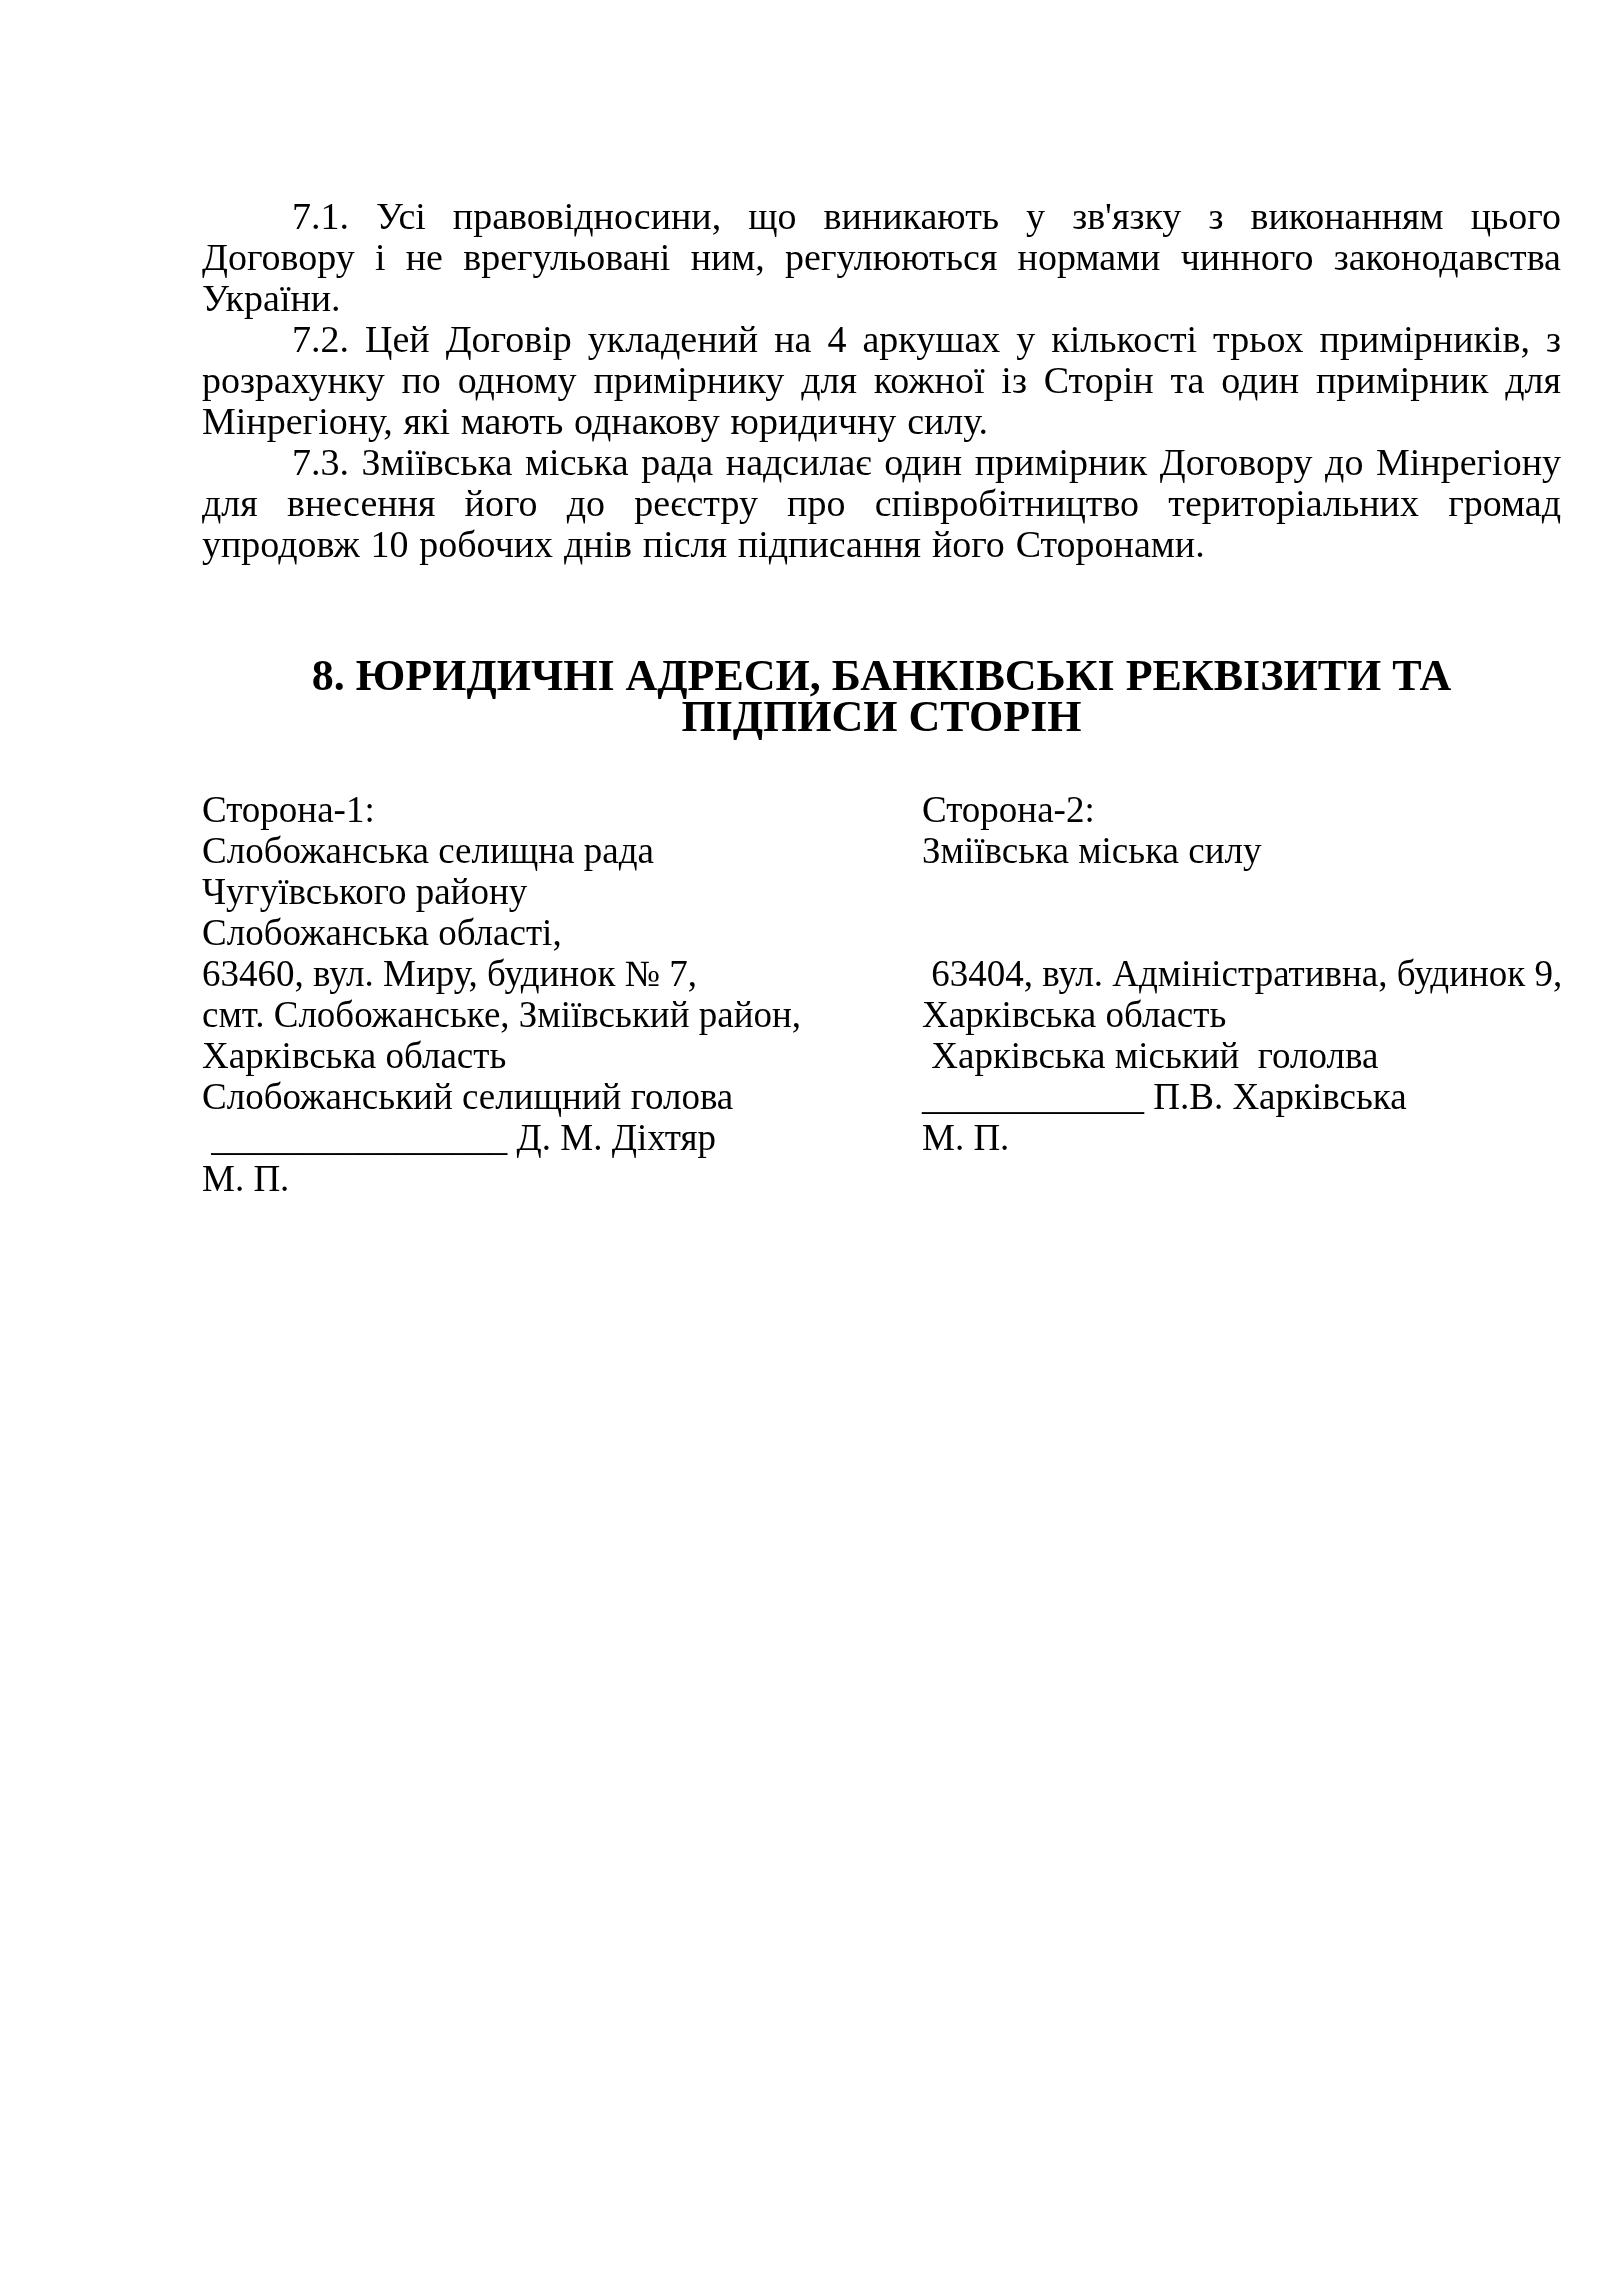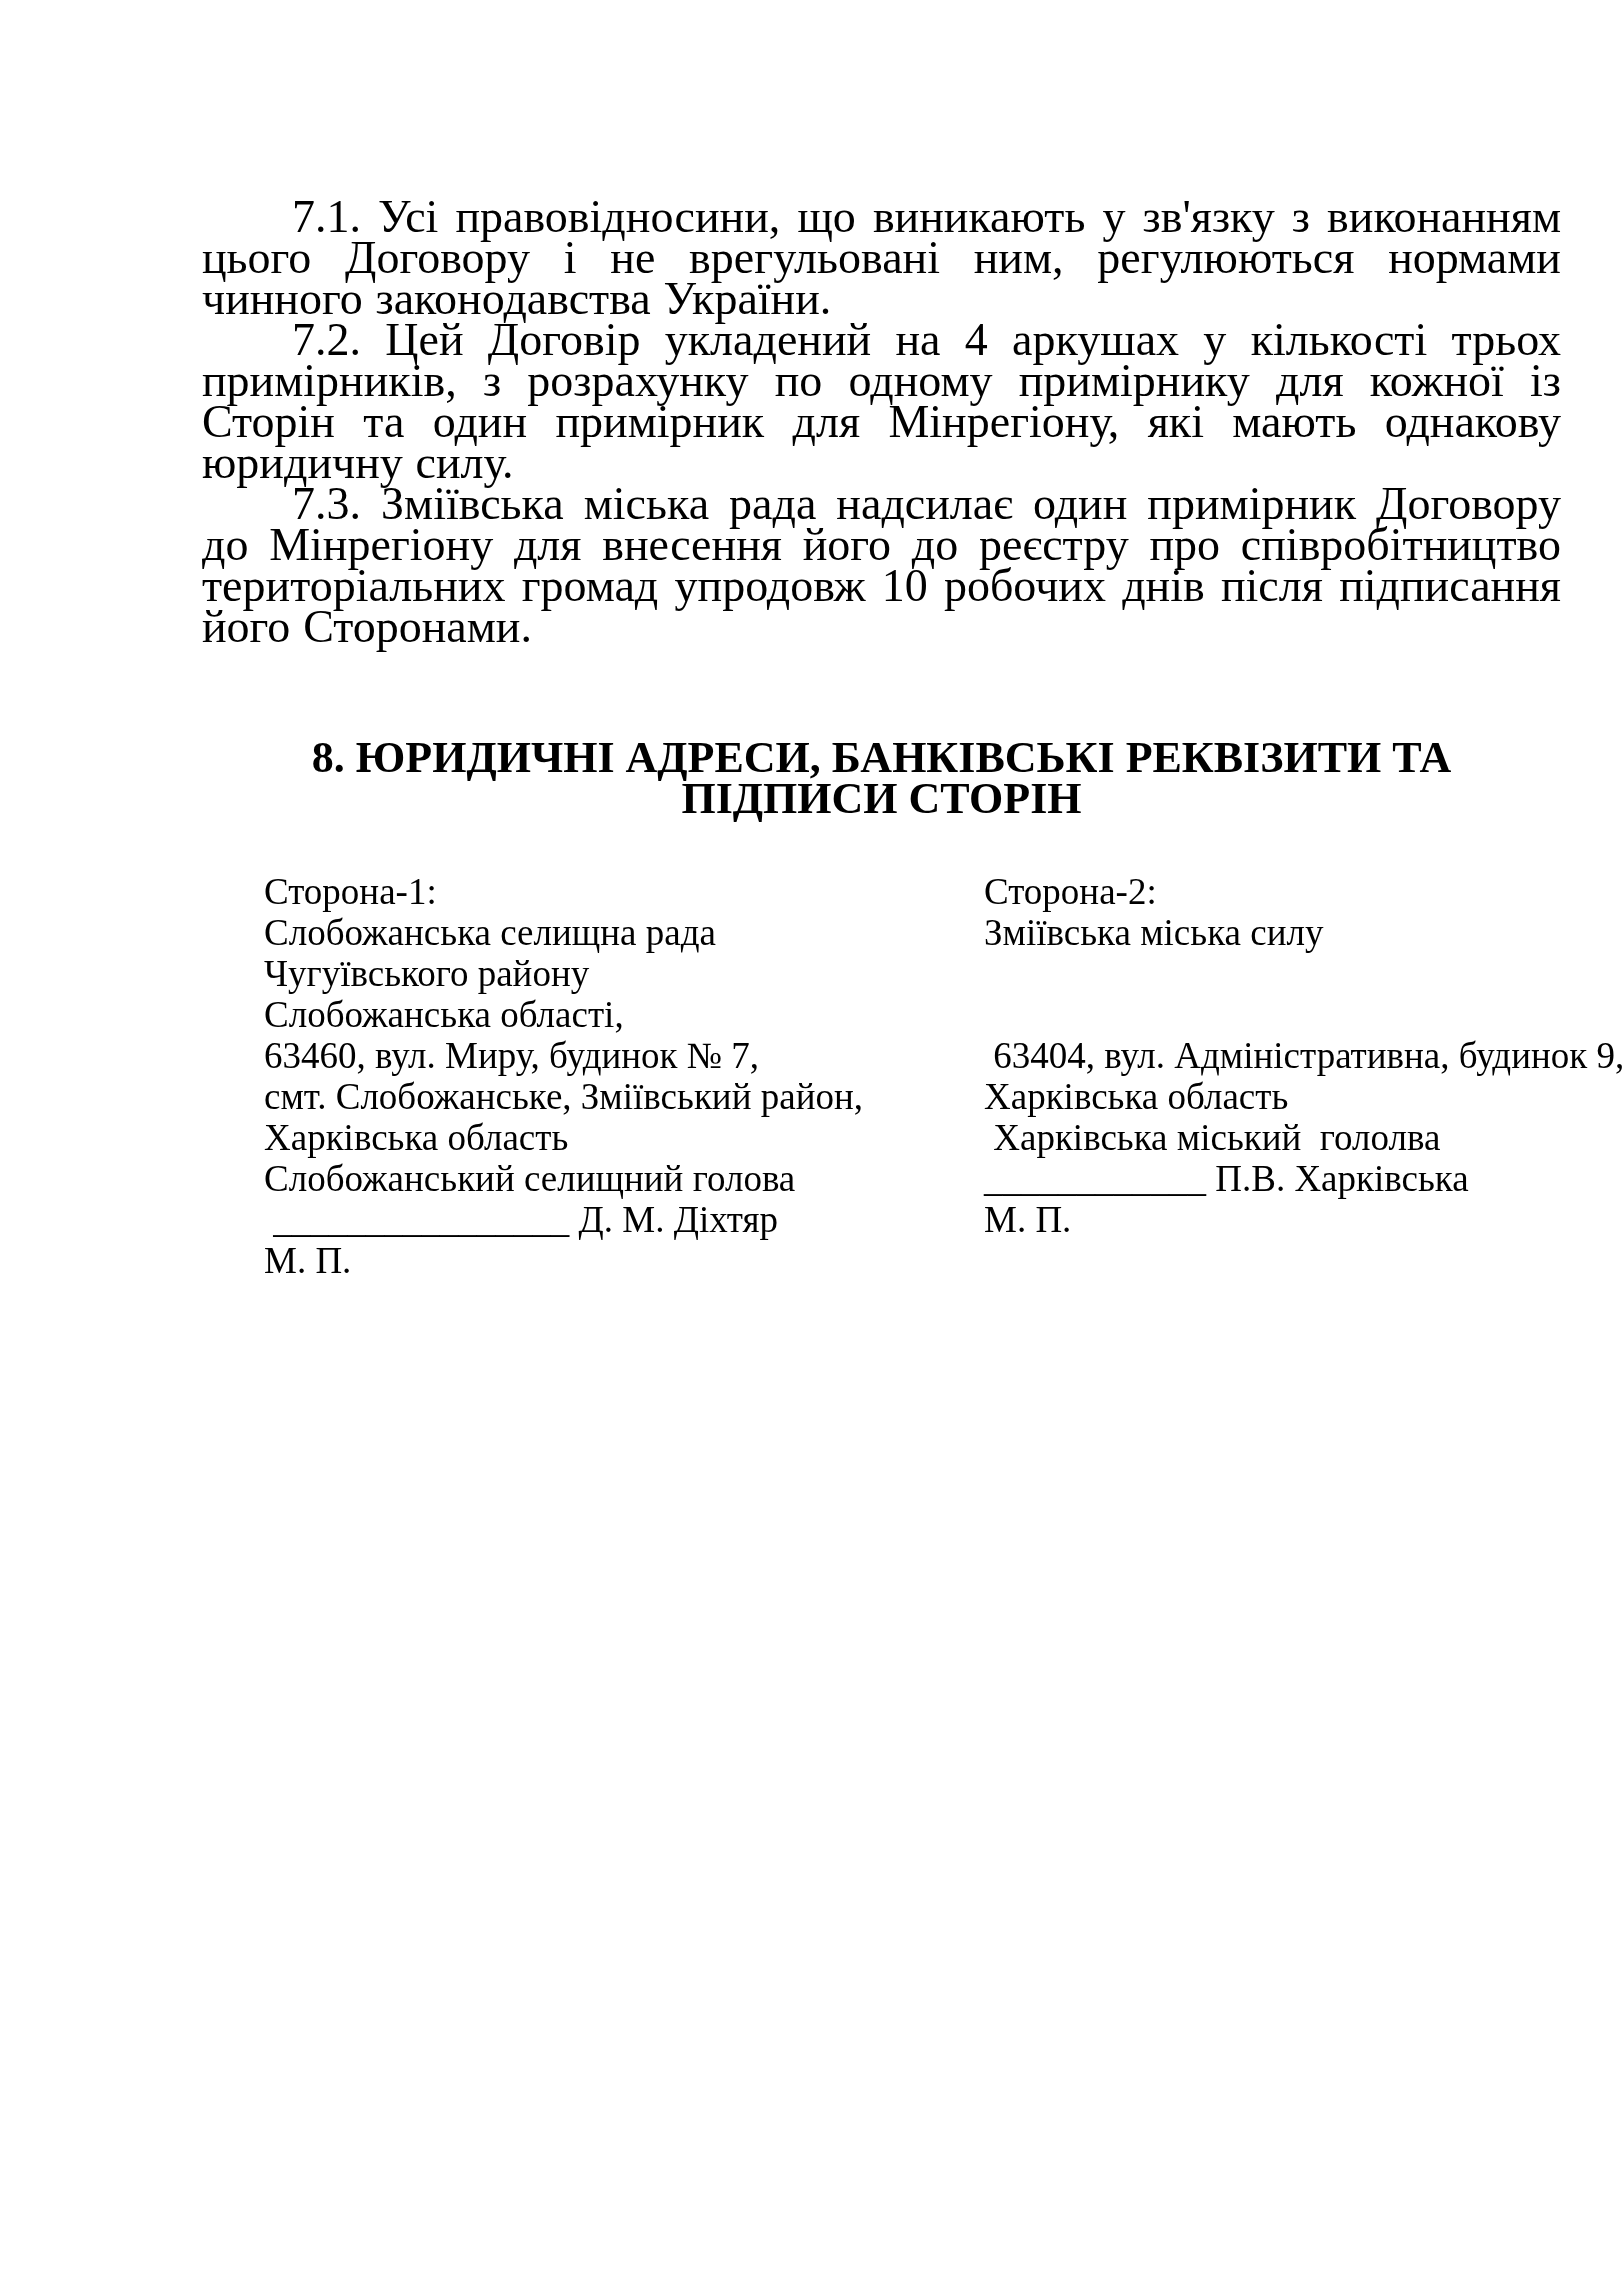--- a/index.html
+++ b/index.html
@@ -14,21 +14,21 @@
     color: #000000;
     position: relative;
   }
   .page {
     box-sizing: border-box;
     width: 1623px;
     height: 2295px;
     padding: 196px 62px 65px 202px;
   }
   .body-paragraph {
-    font-size: 46px;
+    font-size: 38px;
     line-height: 41px;
     text-align: justify;
     text-indent: 90px;
     margin: 0;
     word-spacing: 1.3px;
   }
   .section-heading {
     font-size: 44px;
     line-height: 41px;
     font-weight: bold;
@@ -38,21 +38,20 @@
   .parties {
     display: flex;
     flex-direction: row;
     align-items: flex-start;
   }
   .party-column {
     font-size: 37px;
     line-height: 41px;
   }
   .party-1 {
-    margin-left: 62px;
     width: 720px;
     flex: 0 0 auto;
     font-family: Liberation Serif, serif;
   }
   .party-2 {
     flex: 1 1 auto;
     min-width: 0;
   }
   .party-line {
     min-height: 41px;

